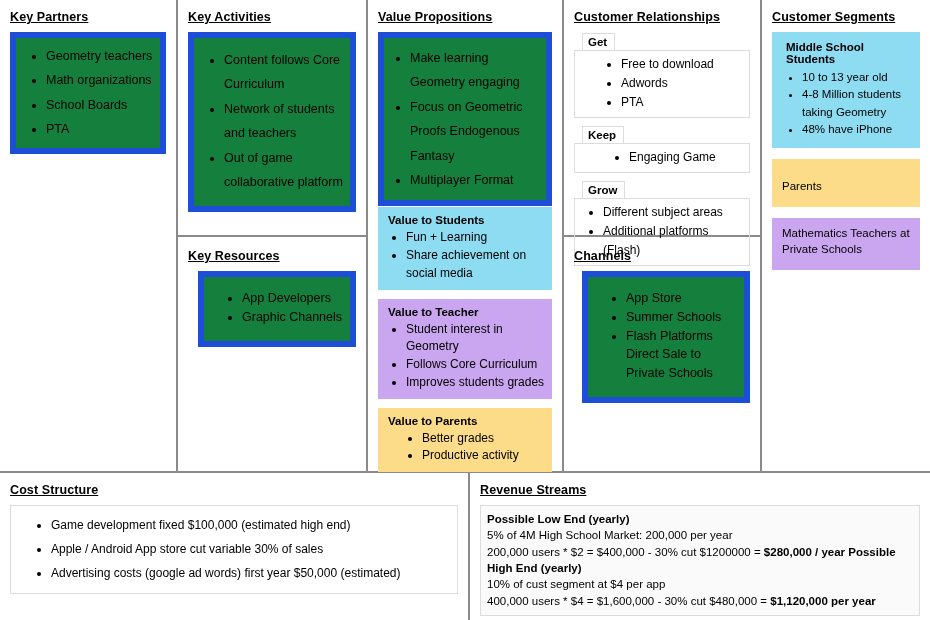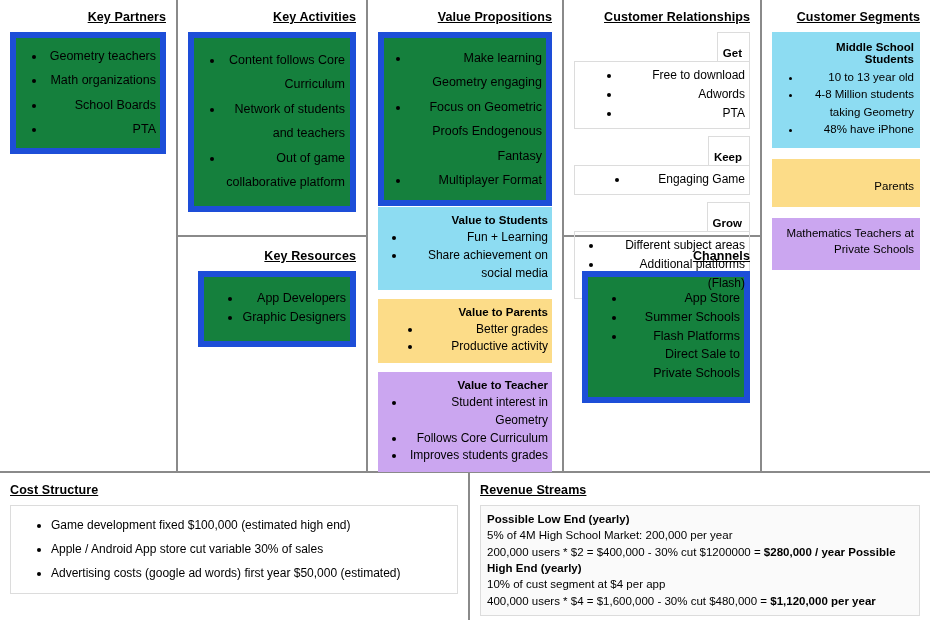--- a/index.html
+++ b/index.html
@@ -26,21 +26,20 @@
     left: 0; top: 0;
     width: 930px; height: 473px;
     display: flex;
     border-bottom: 2px solid #8a8a8a;
   }
   .col {
     position: relative;
     height: 100%;
     border-right: 2px solid #8a8a8a;
     padding: 8px 10px 0 10px;
-    text-align: right;
   }
   .col:last-child { border-right: none; }
 
   .col-partners   { width: 178px; }
   .col-activities { width: 190px; padding: 8px 10px 0 10px; }
   .col-value      { width: 196px; }
   .col-relations  { width: 198px; }
   .col-segments   { width: 168px; }
 
   
@@ -135,21 +134,21 @@
   .seg-tile.purple { background: #cba6f0; height: 52px; }
   .seg-tile.yellow { background: #fcdc88; height: 48px; }
   .seg-tile.yellow .seg-plain { padding-top: 12px; }
 
   
   .gkg-label {
     display: inline-block;
     font-size: 11.5px;
     font-weight: bold;
     border: 1px solid #dcdcdc;
-    padding: 14px 7px 2px 5px;
+    padding: 2px 7px 2px 5px;
     margin: 0 0 -1px 8px;
     background: #fff;
     position: relative;
     z-index: 2;
   }
   .gkg-box {
     border: 1px solid #dcdcdc;
     padding: 4px 4px 5px 4px;
     margin-bottom: 7px;
   }
@@ -222,21 +221,21 @@
             <li>Network of students and teachers</li>
             <li>Out of game collaborative platform</li>
           </ul>
         </div>
       </div>
       <div class="subcell-bottom">
         <div class="heading">Key Resources</div>
         <div class="note tight" style="margin-left:10px;padding:12px 4px 14px 4px;">
           <ul style="padding-left:34px;">
             <li>App Developers</li>
-            <li>Graphic Designers</li>
+            <li>Graphic Channels</li>
           </ul>
         </div>
       </div>
     </div>
 
     <div class="col col-value">
       <div class="heading">Value Propositions</div>
       <div class="note" style="padding:8px 4px 8px 4px;margin-bottom:1px;">
         <ul style="padding-left:22px;">
           <li>Make learning Geometry engaging</li>
@@ -246,34 +245,34 @@
       </div>
 
       <div class="tile blue">
         <div class="tile-title">Value to Students</div>
         <ul>
           <li>Fun + Learning</li>
           <li>Share achievement on social media</li>
         </ul>
       </div>
 
-      <div class="tile yellow">
-        <div class="tile-title">Value to Parents</div>
-        <ul>
-          <li>Better grades</li>
-          <li>Productive activity</li>
-        </ul>
-      </div>
-
       <div class="tile purple">
         <div class="tile-title">Value to Teacher</div>
         <ul>
           <li>Student interest in Geometry</li>
           <li>Follows Core Curriculum</li>
           <li>Improves students grades</li>
+        </ul>
+      </div>
+
+      <div class="tile yellow">
+        <div class="tile-title">Value to Parents</div>
+        <ul>
+          <li>Better grades</li>
+          <li>Productive activity</li>
         </ul>
       </div>
     </div>
 
     <div class="col col-relations">
       <div class="subcell-top-rel">
         <div class="heading">Customer Relationships</div>
 
         <div class="gkg-label">Get</div>
         <div class="gkg-box">

